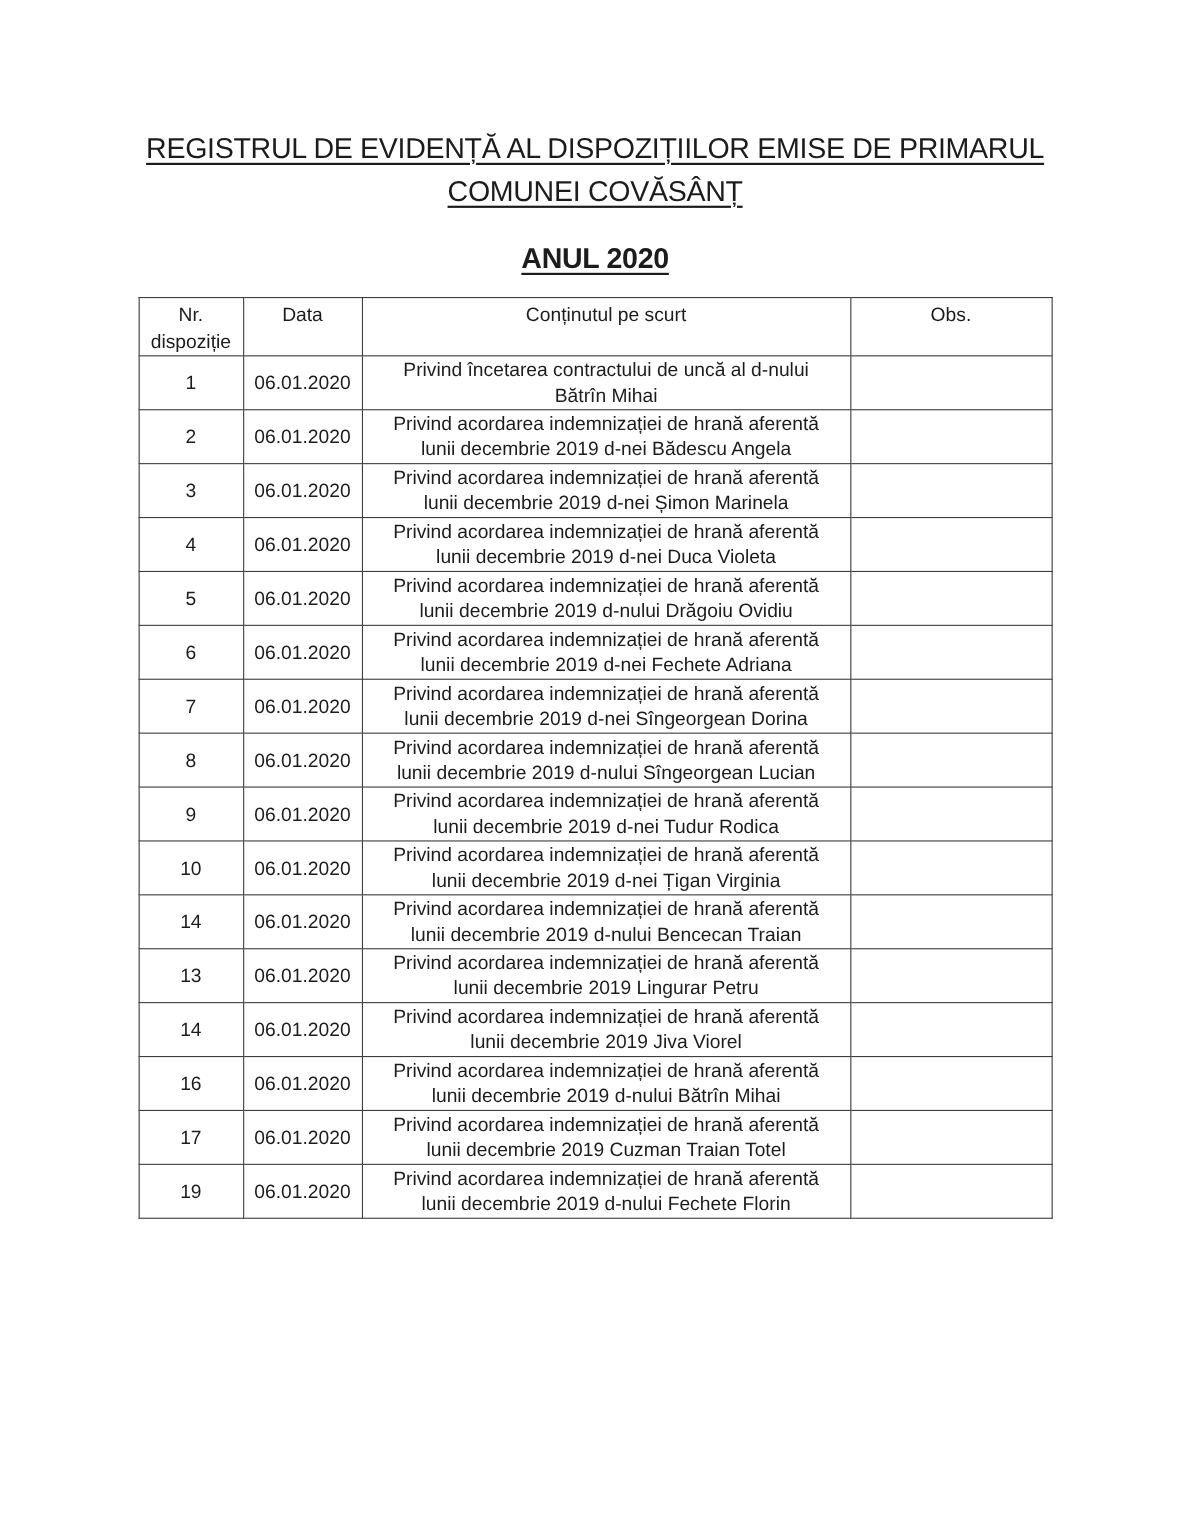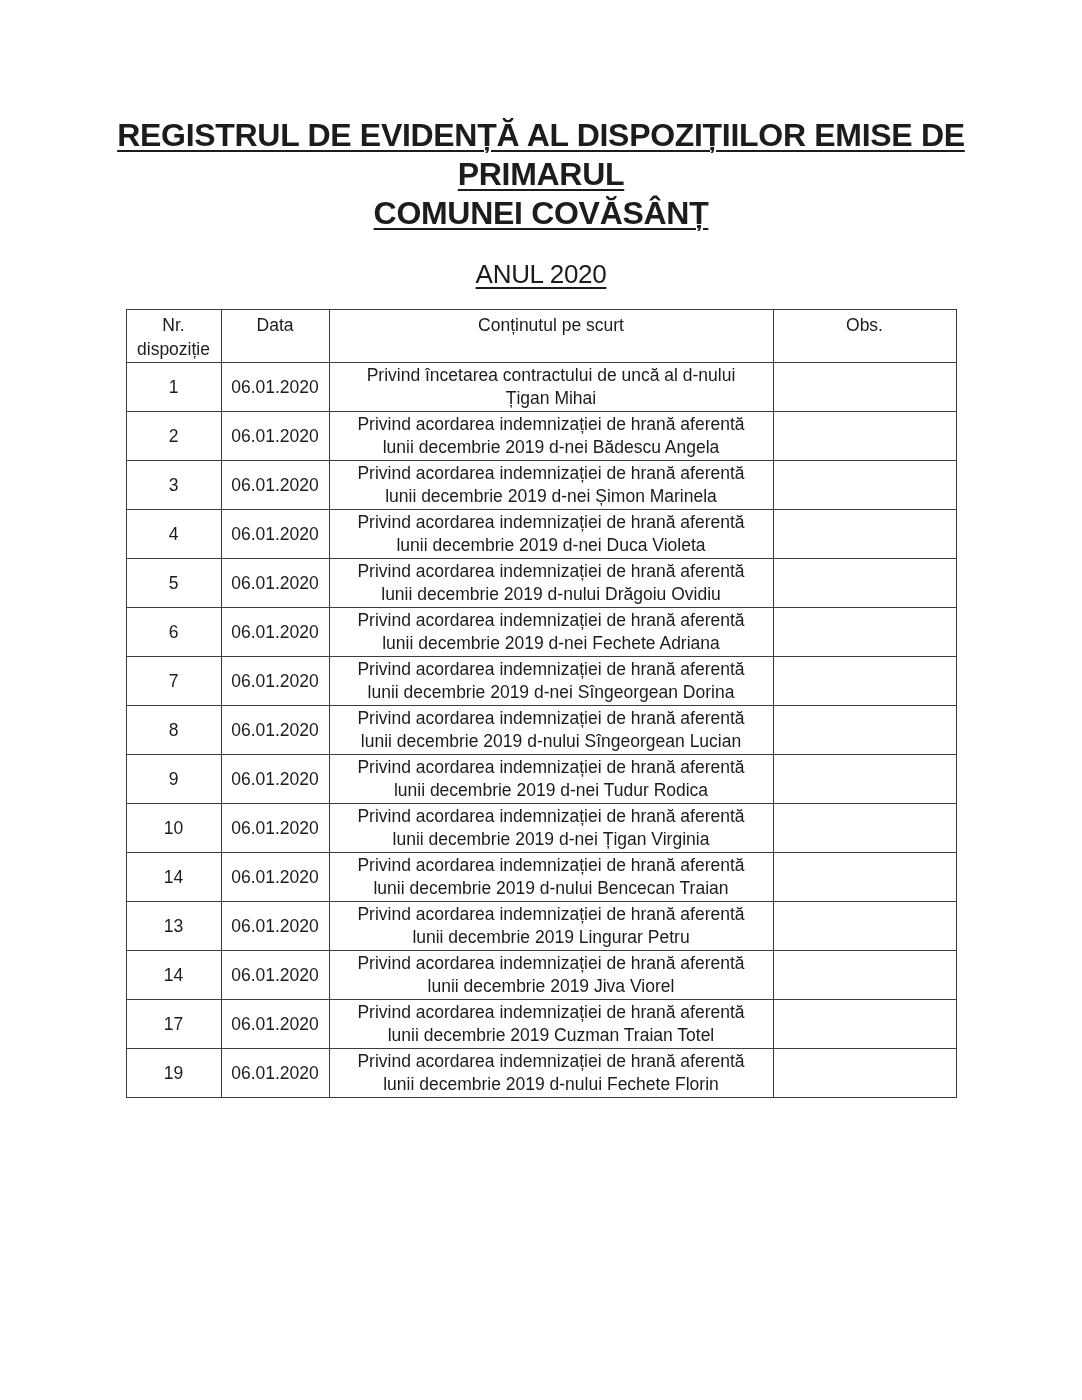--- a/index.html
+++ b/index.html
@@ -13,29 +13,29 @@
     width: 1082px;
     height: 1400px;
     background: var(--bg);
     color: var(--text);
     font-family: "Liberation Sans", "DejaVu Sans", sans-serif;
     overflow: hidden;
   }
   .doc-title {
     margin: 116px 40px 0;
     text-align: center;
-    font-weight: bold;
-    font-size: 32px;
+    font-weight: normal;
+    font-size: 26px;
     line-height: 39px;
     letter-spacing: -0.3px;
   }
   .year-heading {
     margin: 26px 40px 0;
     text-align: center;
-    font-weight: normal;
+    font-weight: bold;
     font-size: 26px;
     line-height: 30px;
     letter-spacing: -0.3px;
   }
   .u {
     text-decoration: underline;
     text-decoration-thickness: 2px;
     text-underline-offset: 4px;
   }
   table.register {
@@ -105,21 +105,21 @@
         <th>Conținutul pe scurt</th>
         <th>Obs.</th>
       </tr>
     </thead>
     <tbody id="rows">
   <tr>
     <td class="c-nr">1</td>
     <td class="c-data">06.01.2020</td>
     <td class="c-continut">
       <span class="l1">Privind încetarea contractului de uncă al d-nului</span><br>
-      <span class="l2">Țigan Mihai</span>
+      <span class="l2">Bătrîn Mihai</span>
     </td>
     <td class="c-obs"></td>
   </tr>
 
   <tr>
     <td class="c-nr">2</td>
     <td class="c-data">06.01.2020</td>
     <td class="c-continut">
       <span class="l1">Privind acordarea indemnizației de hrană aferentă</span><br>
       <span class="l2">lunii decembrie 2019 d-nei Bădescu Angela</span>
@@ -232,20 +232,29 @@
     <td class="c-nr">14</td>
     <td class="c-data">06.01.2020</td>
     <td class="c-continut">
       <span class="l1">Privind acordarea indemnizației de hrană aferentă</span><br>
       <span class="l2">lunii decembrie 2019 Jiva Viorel</span>
     </td>
     <td class="c-obs"></td>
   </tr>
 
 
+  <tr>
+    <td class="c-nr">16</td>
+    <td class="c-data">06.01.2020</td>
+    <td class="c-continut">
+      <span class="l1">Privind acordarea indemnizației de hrană aferentă</span><br>
+      <span class="l2">lunii decembrie 2019 d-nului Bătrîn Mihai</span>
+    </td>
+    <td class="c-obs"></td>
+  </tr>
 
   <tr>
     <td class="c-nr">17</td>
     <td class="c-data">06.01.2020</td>
     <td class="c-continut">
       <span class="l1">Privind acordarea indemnizației de hrană aferentă</span><br>
       <span class="l2">lunii decembrie 2019 Cuzman Traian Totel</span>
     </td>
     <td class="c-obs"></td>
   </tr>

